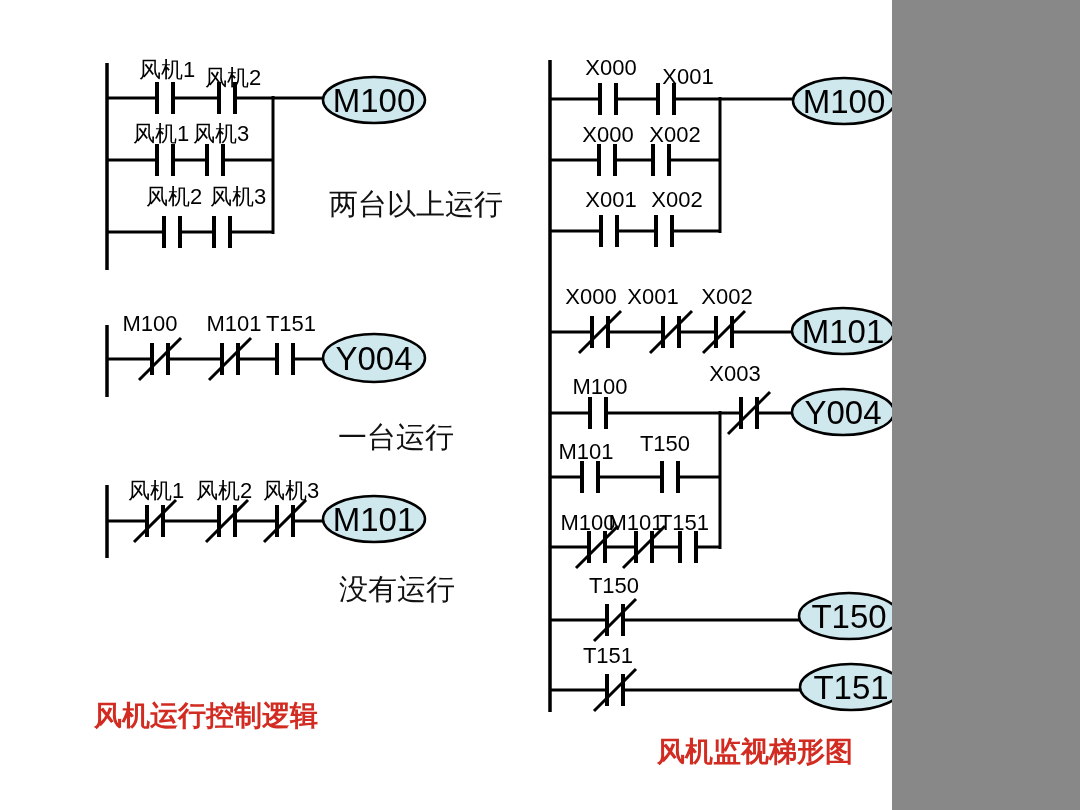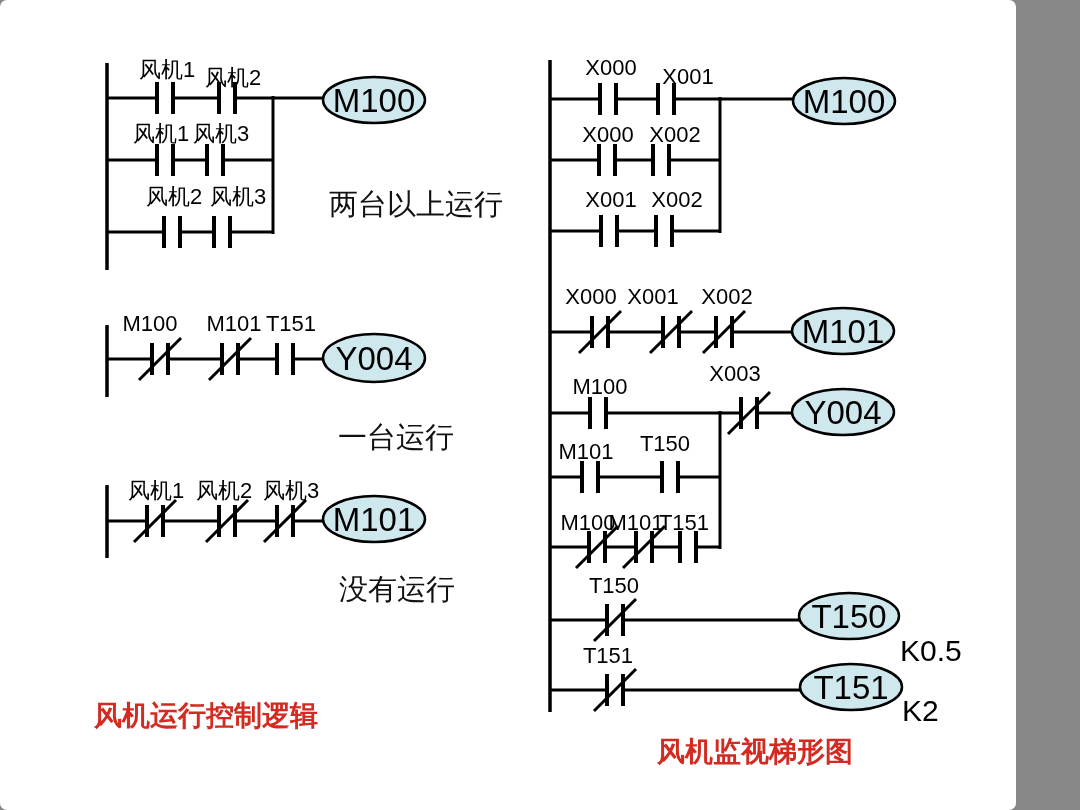--- a/index.html
+++ b/index.html
@@ -1,23 +1,22 @@
 <!DOCTYPE html>
 <html style="--coil_fill: #cfe8ee; --title_red: #d22c22; --line: #000000;"><head>
 <meta charset="utf-8">
 <style>
   html,body { margin:0; padding:0; }
   body { background:#888; }
   .stage {
     position:relative;
-    width:1016px; height:810px;
+    width:892px; height:810px;
     background:#ffffff;
     overflow:hidden;
     font-family:"Liberation Sans", sans-serif;
-    border-radius:7px;
   }
   svg { position:absolute; left:0; top:0; }
   svg .wire  { stroke:var(--line,#000); stroke-width:3; }
   svg .rail  { stroke:var(--line,#000); stroke-width:3.5; }
   svg .bar   { stroke:var(--line,#000); stroke-width:4; }
   svg .slash { stroke:var(--line,#000); stroke-width:3; }
   svg .gap   { fill:#ffffff; }
   svg ellipse.coil-shape { fill:var(--coil_fill,#cfe8ee); stroke:var(--line,#000); stroke-width:2.5; }
   svg text.dev   { font:22px "Liberation Sans", sans-serif; fill:#000; text-anchor:middle; }
   svg text.coilt { font:33px "Liberation Sans", sans-serif; fill:#000; text-anchor:middle; }

